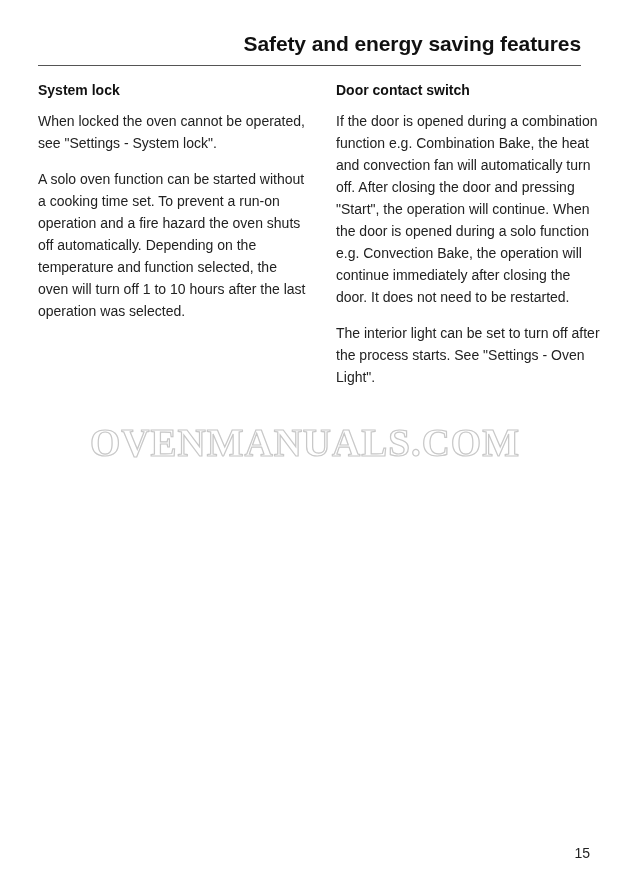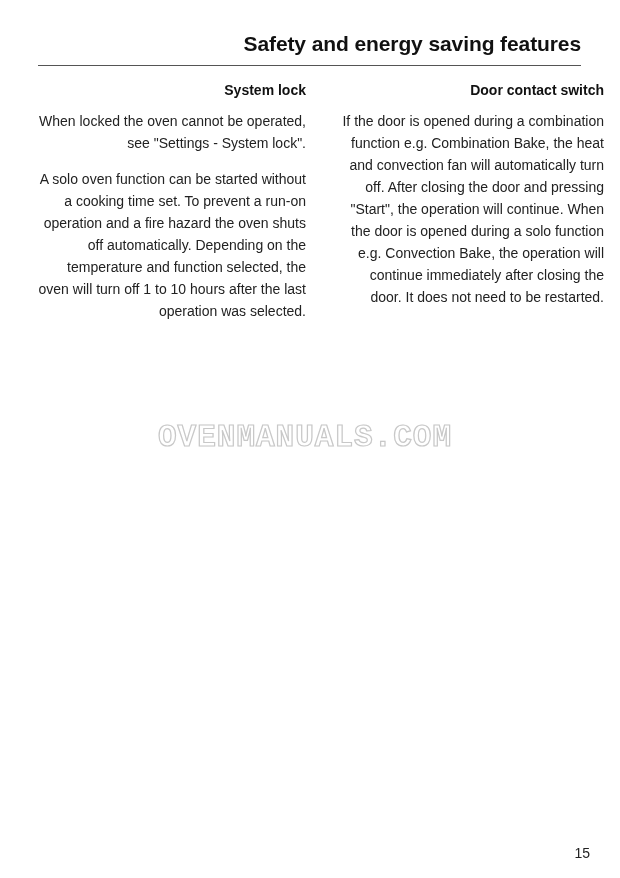--- a/index.html
+++ b/index.html
@@ -16,24 +16,24 @@
     }
     .col { position: absolute; top: 80px; }
     .col-left { left: 38px; width: 268px; }
     .col-right { left: 336px; width: 268px; }
     .heading {
       font-size: 14px; font-weight: bold; color: #111; margin: 0 0 10px 0; line-height: 20px;
     }
     .para {
       font-size: 14px; line-height: 22px; color: #222; margin: 0 0 12px 0;
     }
-    .section { margin-bottom: 14px; text-align: right; }
+    .section { margin-bottom: 14px; }
     .watermark {
       position: absolute; left: 55px; top: 420px; width: 500px; text-align: center;
-      font-family: Liberation Mono, monospace; font-weight: bold; font-size: 31px;
+      font-family: Liberation Serif, serif; font-weight: bold; font-size: 39px;
       color: #ffffff; letter-spacing: 1px;
       -webkit-text-stroke: 1.2px #c8c8c8;
       text-shadow: 0 0 1px #ddd;
     }
     .page-number {
       position: absolute; right: 30px; top: 845px; font-size: 14px; color: #222;
     }
   </style>
 </head>
 <body>
@@ -50,18 +50,19 @@
     <p class="para">A solo oven function can be started without a cooking time set. To prevent a run-on operation and a fire hazard the oven shuts off automatically. Depending on the temperature and function selected, the oven will turn off 1 to 10 hours after the last operation was selected.</p>
   </div>
 </div>
 
 <div class="col col-right">
   <div class="section">
     <div class="heading">Door contact switch</div>
     <p class="para">If the door is opened during a combination function e.g. Combination Bake, the heat and convection fan will automatically turn off. After closing the door and pressing "Start", the operation will continue. When the door is opened during a solo function e.g. Convection Bake, the operation will continue immediately after closing the door. It does not need to be restarted.</p>
   </div>
   <div class="section">
+    <p class="para">The interior light can be set to turn off after the process starts. See "Settings - Oven Light".</p>
   </div>
 </div>
 
 <div class="watermark">OVENMANUALS.COM</div>
 
 <div class="page-number">15</div>
 
 </body></html>

